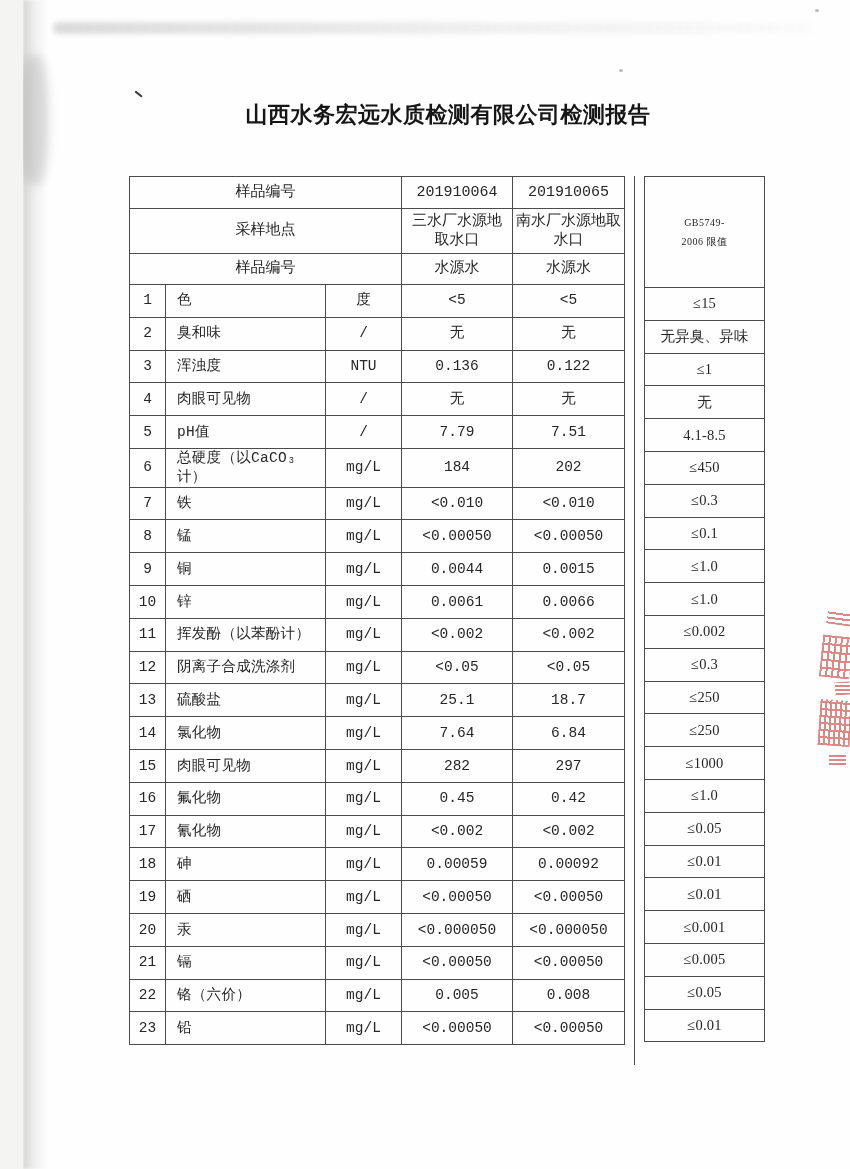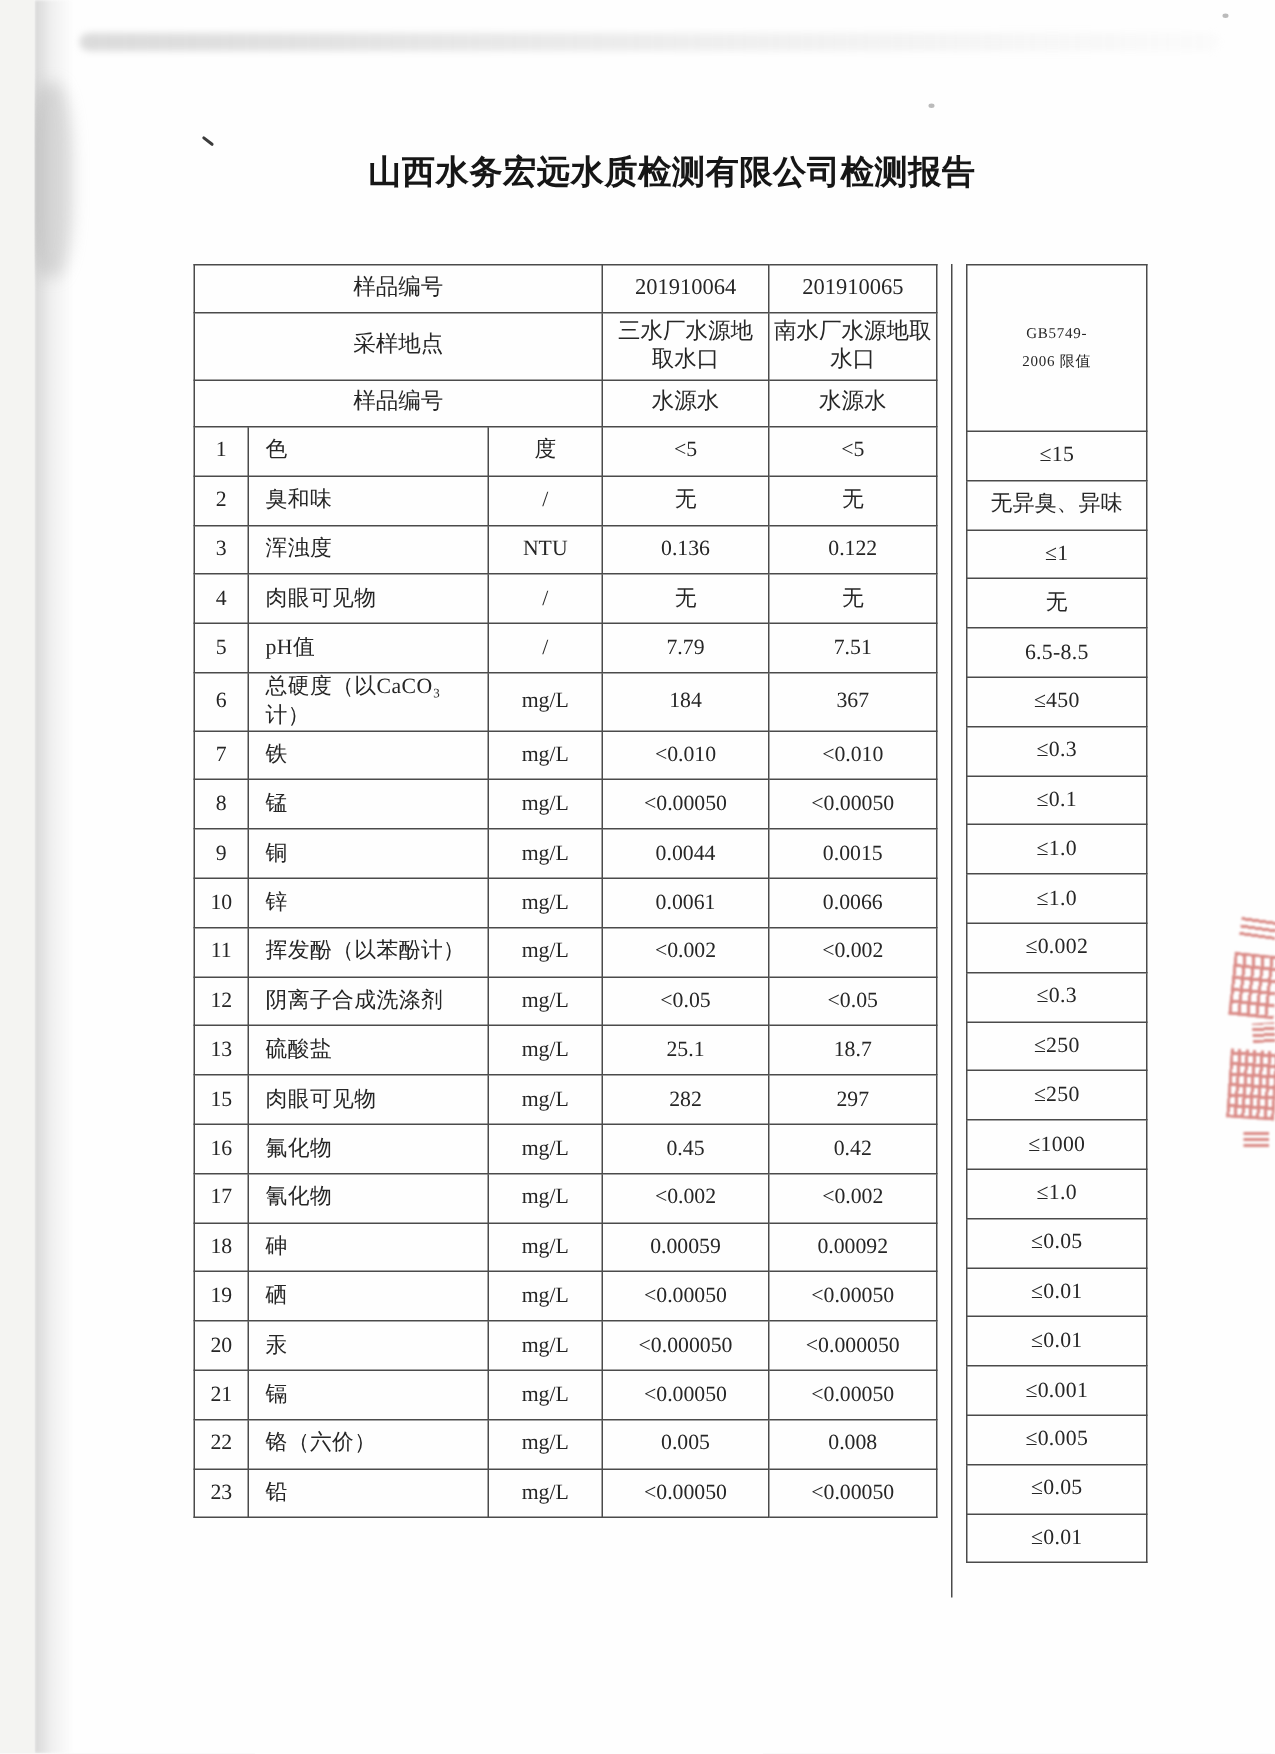--- a/index.html
+++ b/index.html
@@ -49,21 +49,21 @@
     position:absolute;left:107px;right:106px;top:147px;
     display:flex;justify-content:space-between;align-items:baseline;
     font-size:15.5px;
   }
   .meta-left{font-weight:600;letter-spacing:.5px;}
   .meta-right{font-size:15px;letter-spacing:.5px;}
   
   .table-wrap{position:absolute;left:106px;top:176px;display:flex;align-items:flex-start;}
   table{border-collapse:collapse;table-layout:fixed;}
   td{border:1px solid #4b4b4b;padding:0 3px;vertical-align:middle;line-height:1.3;}
-  .main{width:496px;}
+  .main{width:496px;font-family:Liberation Mono, monospace;}
   .limits{width:120px;}
   .c{text-align:center;}
   .name{text-align:left;padding-left:11px;font-size:15px;letter-spacing:.3px;}
   .main td{font-size:14.5px;}
   .hr1{height:32px;}
   .hr2{height:45px;}
   .hr3{height:31px;}
   .hr1 td,.hr2 td,.hr3 td{font-size:15px;}
   .data-row{height:32.8px;}
   .limit-head{height:110px;text-align:center;font-size:10px;letter-spacing:.5px;}
@@ -147,21 +147,21 @@
     <td class="name">pH值</td>
     <td class="c">/</td>
     <td class="c">7.79</td>
     <td class="c">7.51</td>
   </tr>
           <tr class="data-row">
     <td class="c">6</td>
     <td class="name">总硬度（以CaCO₃计）</td>
     <td class="c">mg/L</td>
     <td class="c">184</td>
-    <td class="c">367</td>
+    <td class="c">202</td>
   </tr>
           <tr class="data-row">
     <td class="c">7</td>
     <td class="name">铁</td>
     <td class="c">mg/L</td>
     <td class="c">&lt;0.010</td>
     <td class="c">&lt;0.010</td>
   </tr>
           <tr class="data-row">
     <td class="c">8</td>
@@ -197,20 +197,27 @@
     <td class="c">mg/L</td>
     <td class="c">&lt;0.05</td>
     <td class="c">&lt;0.05</td>
   </tr>
           <tr class="data-row">
     <td class="c">13</td>
     <td class="name">硫酸盐</td>
     <td class="c">mg/L</td>
     <td class="c">25.1</td>
     <td class="c">18.7</td>
+  </tr>
+          <tr class="data-row">
+    <td class="c">14</td>
+    <td class="name">氯化物</td>
+    <td class="c">mg/L</td>
+    <td class="c">7.64</td>
+    <td class="c">6.84</td>
   </tr>
           <tr class="data-row">
     <td class="c">15</td>
     <td class="name">肉眼可见物</td>
     <td class="c">mg/L</td>
     <td class="c">282</td>
     <td class="c">297</td>
   </tr>
           <tr class="data-row">
     <td class="c">16</td>
@@ -290,21 +297,21 @@
           <tr class="limit-row">
     <td class="limit-cell">无异臭、异味</td>
   </tr>
           <tr class="limit-row">
     <td class="limit-cell">≤1</td>
   </tr>
           <tr class="limit-row">
     <td class="limit-cell">无</td>
   </tr>
           <tr class="limit-row">
-    <td class="limit-cell">6.5-8.5</td>
+    <td class="limit-cell">4.1-8.5</td>
   </tr>
           <tr class="limit-row">
     <td class="limit-cell">≤450</td>
   </tr>
           <tr class="limit-row">
     <td class="limit-cell">≤0.3</td>
   </tr>
           <tr class="limit-row">
     <td class="limit-cell">≤0.1</td>
   </tr>

